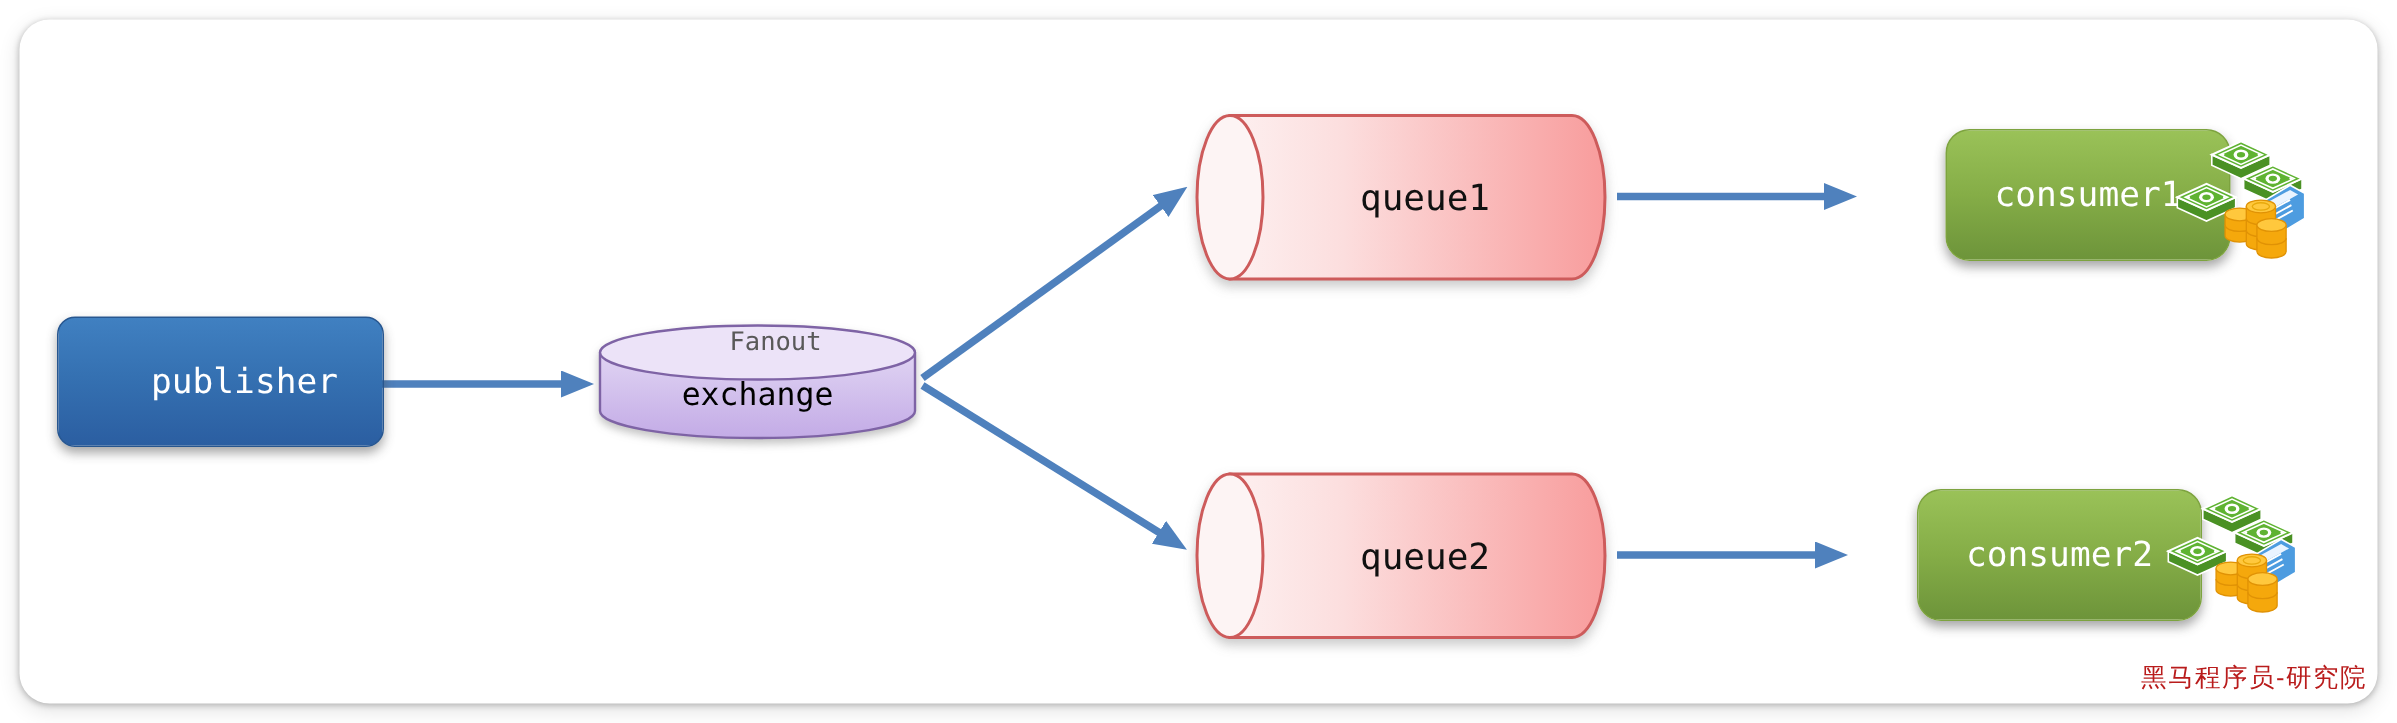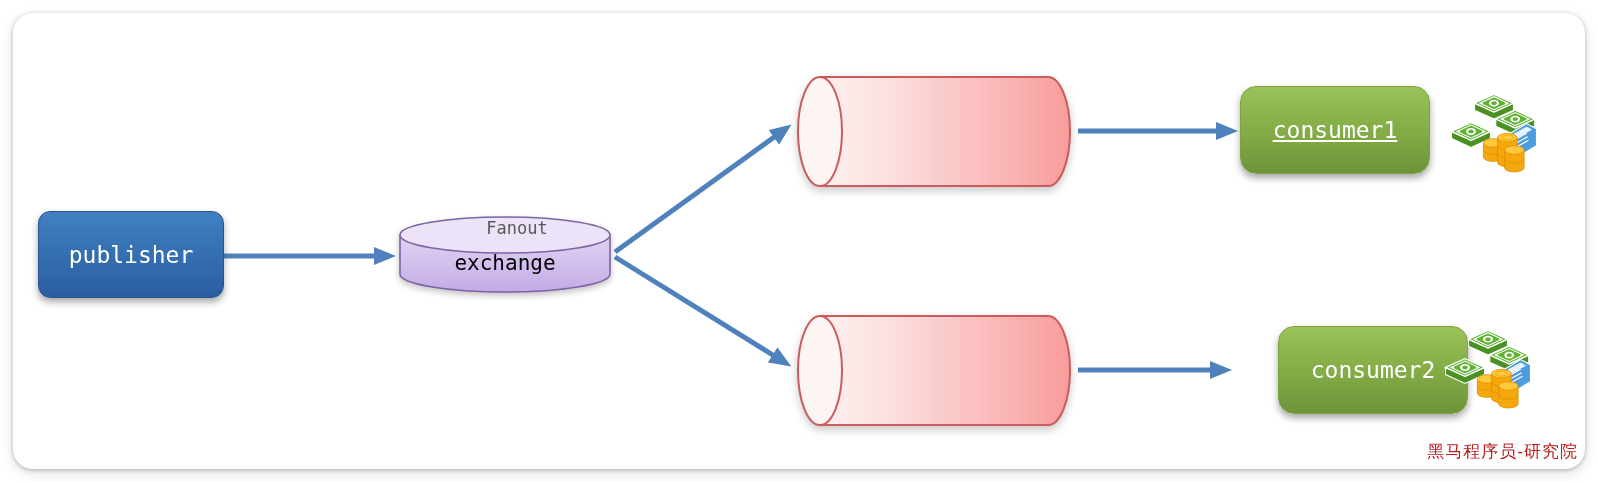--- a/index.html
+++ b/index.html
@@ -9,28 +9,28 @@
   .card{position:absolute;left:13px;top:13px;width:1572px;height:456px;
         background:#ffffff;border-radius:20px;
         box-shadow:0 1px 4px rgba(0,0,0,.25),0 4px 14px rgba(0,0,0,.12);}
 
   .node{position:absolute;display:flex;align-items:center;justify-content:center;}
 
   .publisher{left:38px;top:211px;width:184px;height:85px;border-radius:12px;
              background:linear-gradient(180deg,#4080c1 0%,#3571b2 45%,#2b5ea1 100%);
              border:1px solid #27568f;
              box-shadow:0 4px 7px rgba(60,60,60,.45);
-             color:#ffffff;font-size:23px;}
+             color:#ffffff;font-size:23px;padding-left:32px;}
 
   .consumer{width:188px;height:86px;border-radius:16px;
             background:linear-gradient(180deg,#9ac258 0%,#85ad47 50%,#6d943a 100%);
             border:1px solid #7da33f;
             box-shadow:0 4px 7px rgba(60,60,60,.45);
             color:#ffffff;font-size:23px;}
-  .consumer1{left:1240px;top:86px;text-decoration:underline;}
+  .consumer1{left:1297px;top:86px;}
   .consumer2{left:1234px;top:326px;margin-left:44px;}
 
   .exchange{left:398px;top:215px;width:214px;height:80px;}
   .exchange svg{position:absolute;inset:0;filter:drop-shadow(0 3px 3px rgba(80,80,80,.35));}
   .exchange .mode{position:absolute;top:3px;left:12px;width:100%;text-align:center;
                   font-size:17px;color:#595959;}
   .exchange .xlabel{position:absolute;top:36px;left:0;width:100%;text-align:center;
                     font-size:21px;color:#000000;}
 
   .queue{width:280px;height:113px;}
@@ -135,34 +135,36 @@
     <defs>
       <linearGradient id="qg1" x1="0" y1="0" x2="1" y2="0">
         <stop offset="0" stop-color="#fdf0f0"></stop>
         <stop offset="0.3" stop-color="#fcdede"></stop>
         <stop offset="1" stop-color="#f89c9c"></stop>
       </linearGradient>
     </defs>
     <path d="M24,2 H252 A22,54.5 0 0 1 252,111 H24 Z" fill="url(#qg1)" stroke="#cd5b5b" stroke-width="2"></path>
     <ellipse cx="24" cy="56.5" rx="22" ry="54.5" fill="#fdf4f4" stroke="#cd5b5b" stroke-width="2"></ellipse>
   </svg>
+  <span class="qlabel">queue1</span>
 </div>
 
 <div class="node queue queue2">
   <svg viewBox="0 0 280 113">
     <defs>
       <linearGradient id="qg2" x1="0" y1="0" x2="1" y2="0">
         <stop offset="0" stop-color="#fdf0f0"></stop>
         <stop offset="0.3" stop-color="#fcdede"></stop>
         <stop offset="1" stop-color="#f89c9c"></stop>
       </linearGradient>
     </defs>
     <path d="M24,2 H252 A22,54.5 0 0 1 252,111 H24 Z" fill="url(#qg2)" stroke="#cd5b5b" stroke-width="2"></path>
     <ellipse cx="24" cy="56.5" rx="22" ry="54.5" fill="#fdf4f4" stroke="#cd5b5b" stroke-width="2"></ellipse>
   </svg>
+  <span class="qlabel">queue2</span>
 </div>
 
 <div class="node consumer consumer1">
   <span>consumer1</span>
 </div>
 <div class="node consumer consumer2">
   <span>consumer2</span>
 </div>
 
 <svg class="money money1" viewBox="0 0 104 98">

